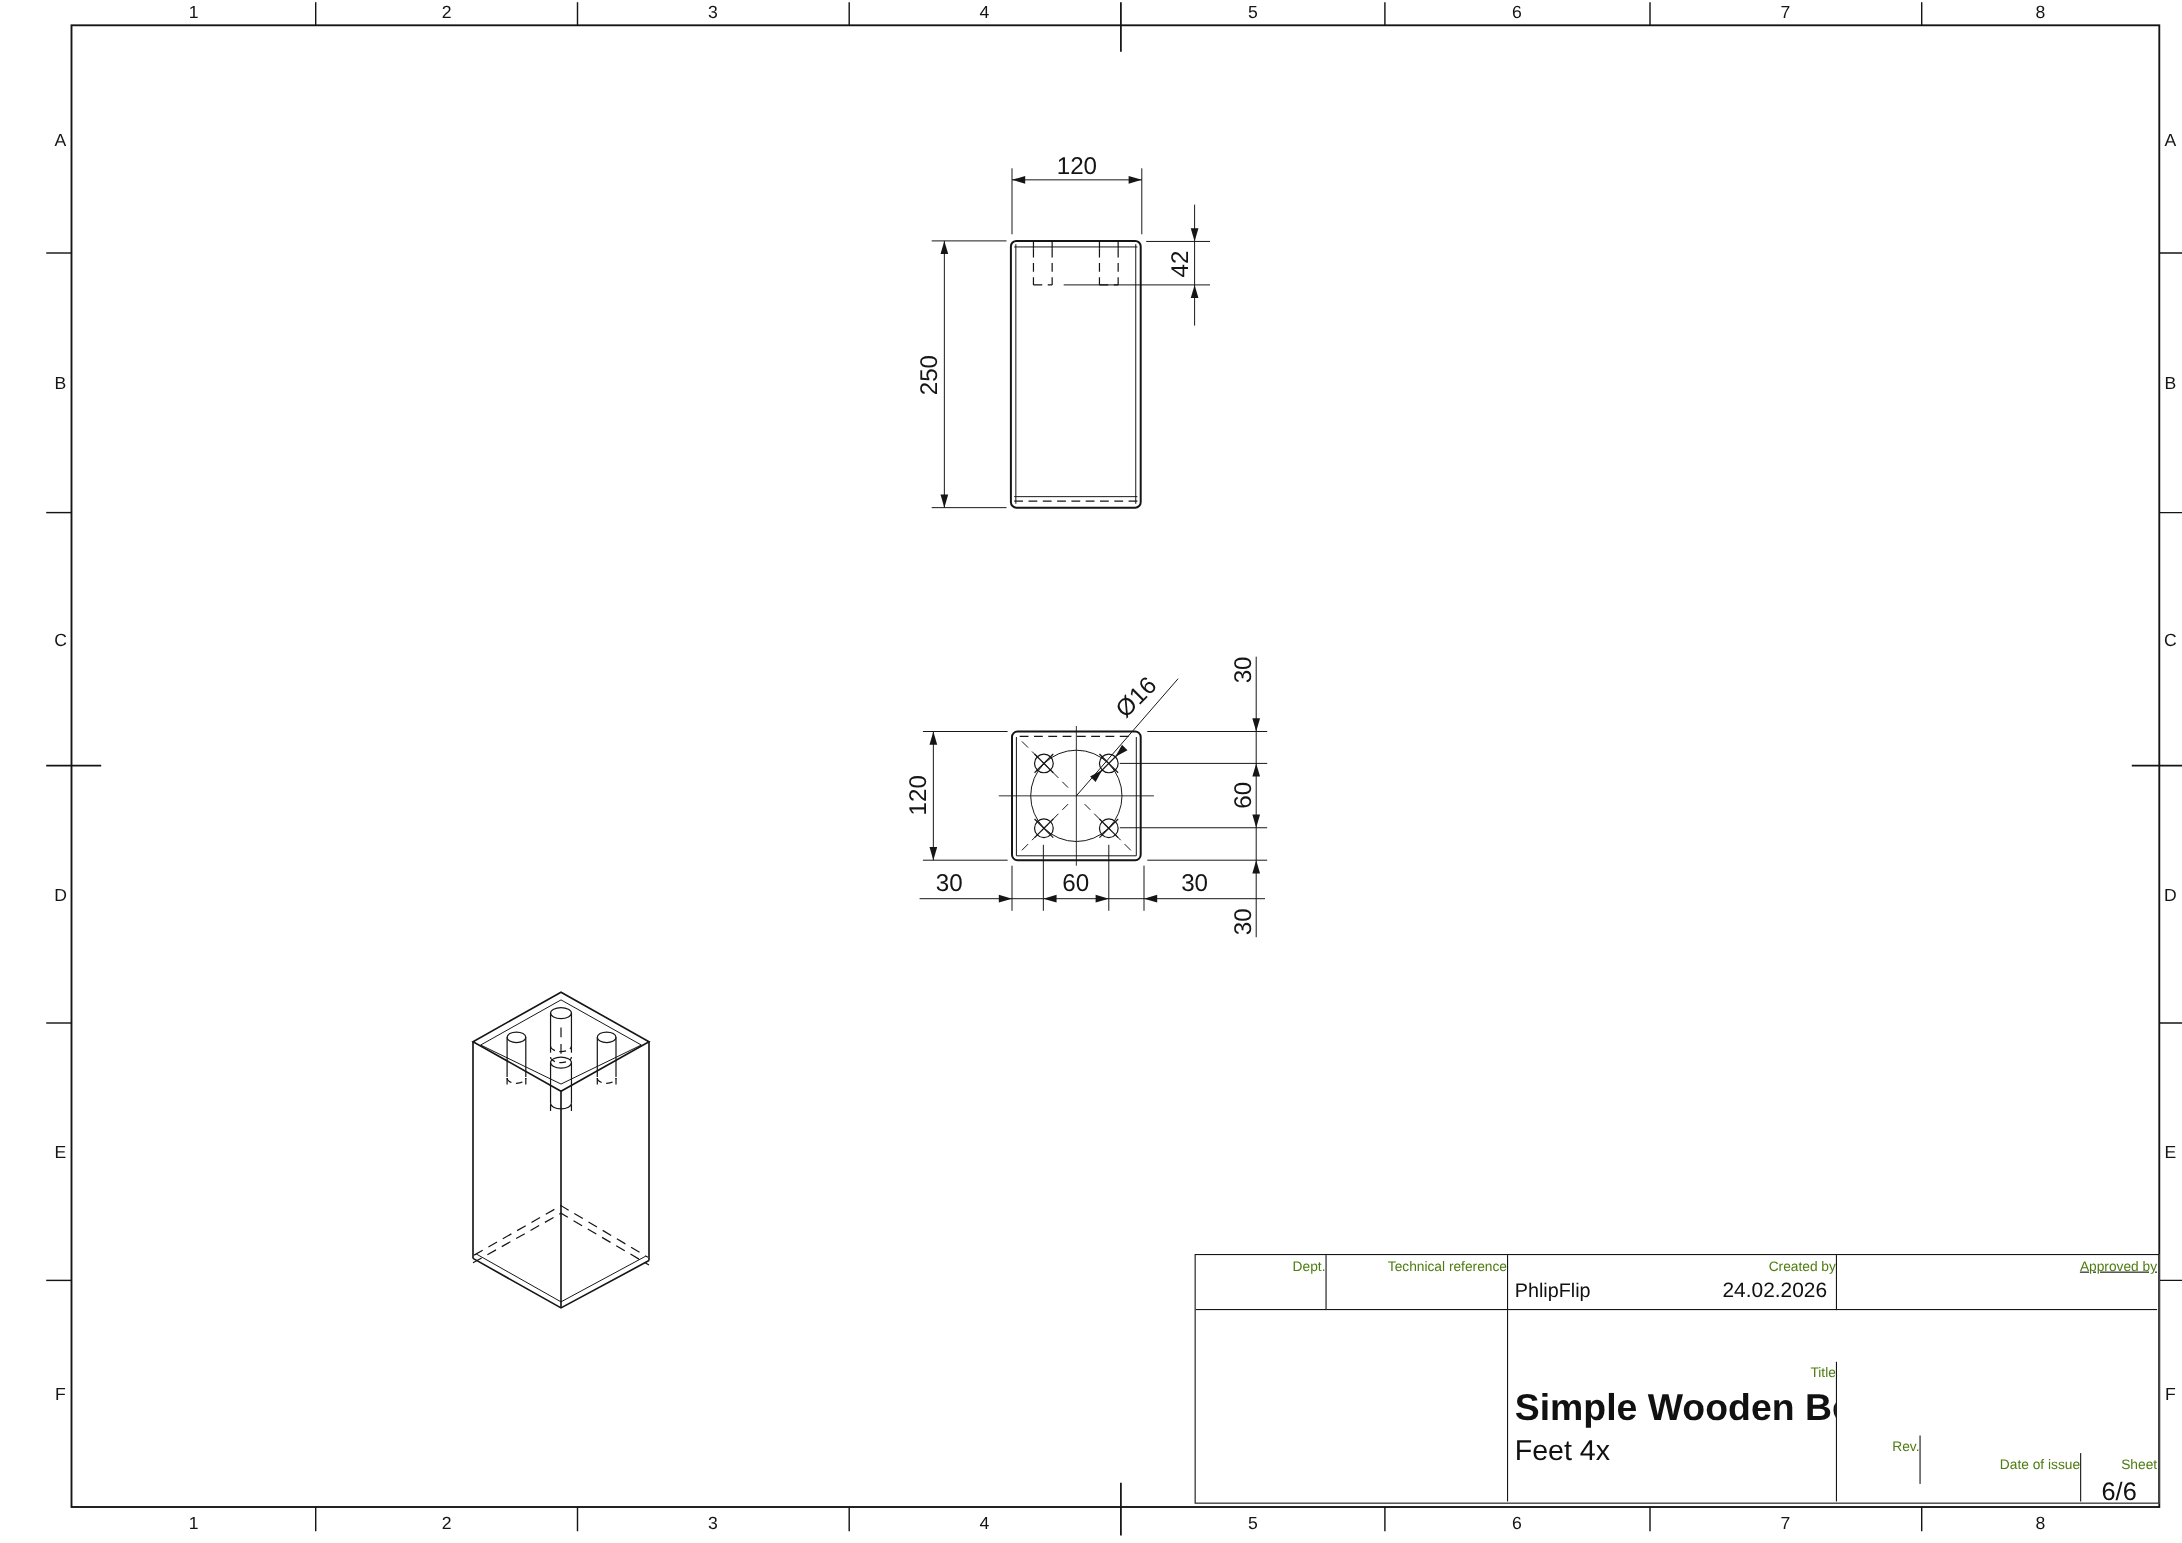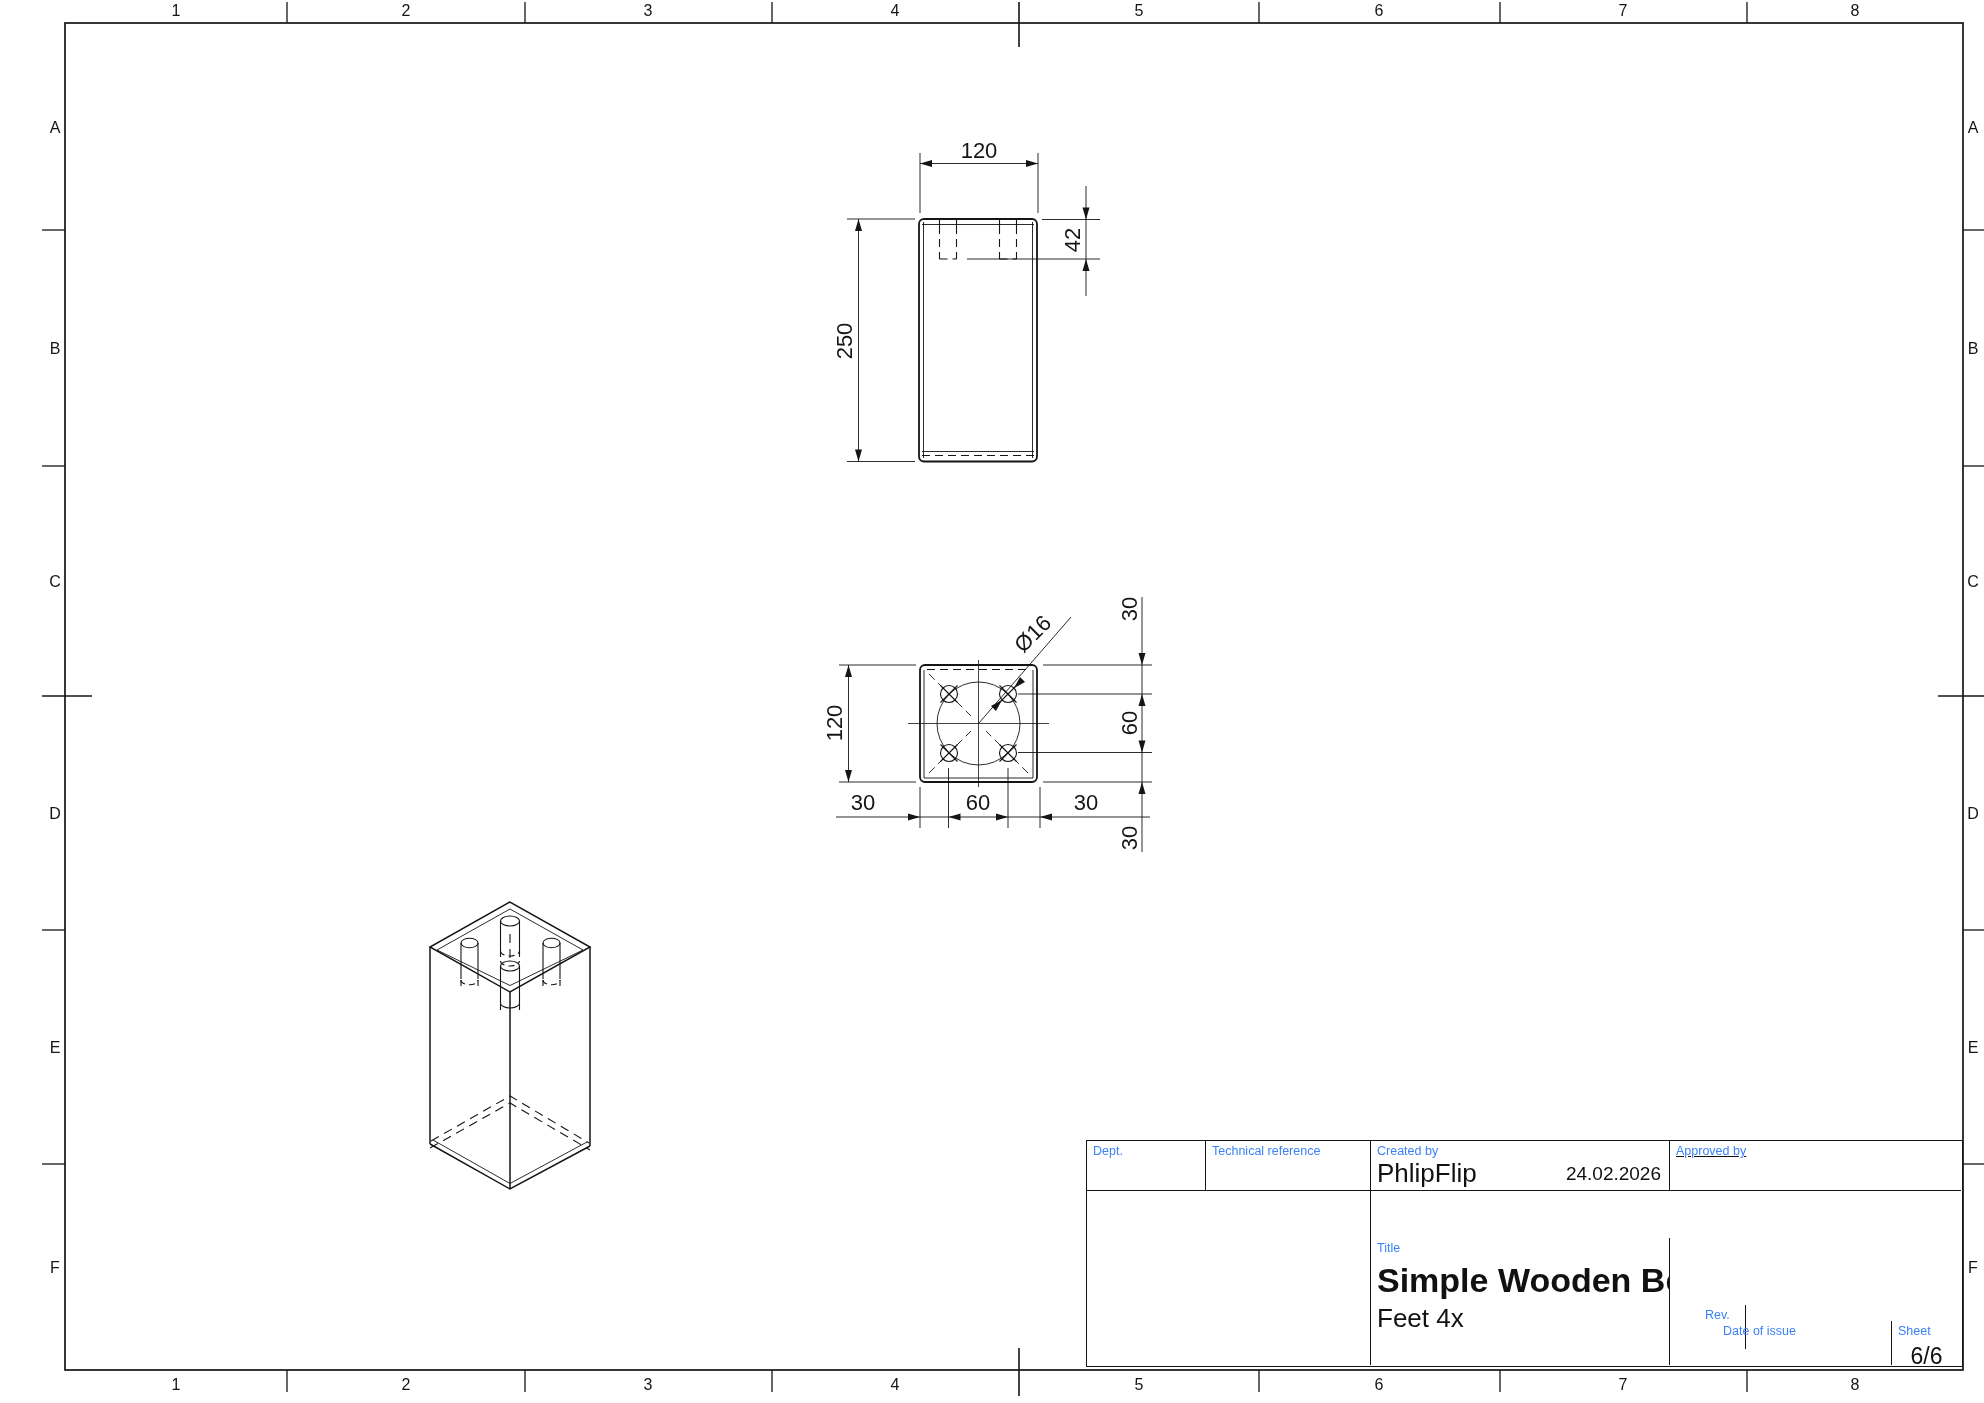--- a/index.html
+++ b/index.html
@@ -5,25 +5,25 @@
   html,body{margin:0;padding:0;background:#fff;}
   .sheet{position:relative;width:1984px;height:1403px;background:#ffffff;
          font-family:"Liberation Sans",sans-serif;color:#111;overflow:hidden;}
   svg text{fill:#151515;}
   .zone-label{font-size:16px;}
   .dim-text{font-size:22px;}
   
   .title-block{position:absolute;left:1086px;top:1140px;width:877px;height:227px;
                box-sizing:border-box;border:1.6px solid #151515;background:#fff;}
   .tb-cell{position:absolute;box-sizing:border-box;overflow:hidden;}
-  .tb-label{font-size:12.5px;line-height:15px;padding:3px 0 0 6px;color:#3b82f6;}
+  .tb-label{font-size:12.5px;line-height:15px;padding:3px 0 0 6px;color:#4d7c0f;text-align:right;}
   .bdr{border-right:1.4px solid #151515;}
   .bdb{border-bottom:1.4px solid #151515;}
   .created-row{display:flex;justify-content:space-between;align-items:flex-end;padding:0 8px 2px 6px;}
-  .created-name{font-size:26px;line-height:28px;}
+  .created-name{font-size:18px;line-height:28px;}
   .created-date{font-size:19px;line-height:27px;}
   .title-line1{font-size:34px;font-weight:bold;line-height:37px;padding:6px 0 0 6px;white-space:nowrap;}
   .title-line2{font-size:26px;font-weight:normal;line-height:38px;padding:0 0 0 6px;white-space:nowrap;}
   .sheet-value{font-size:23px;text-align:center;padding-top:4px;}
 </style>
 </head>
 <body>
 
 <div class="sheet">
 

